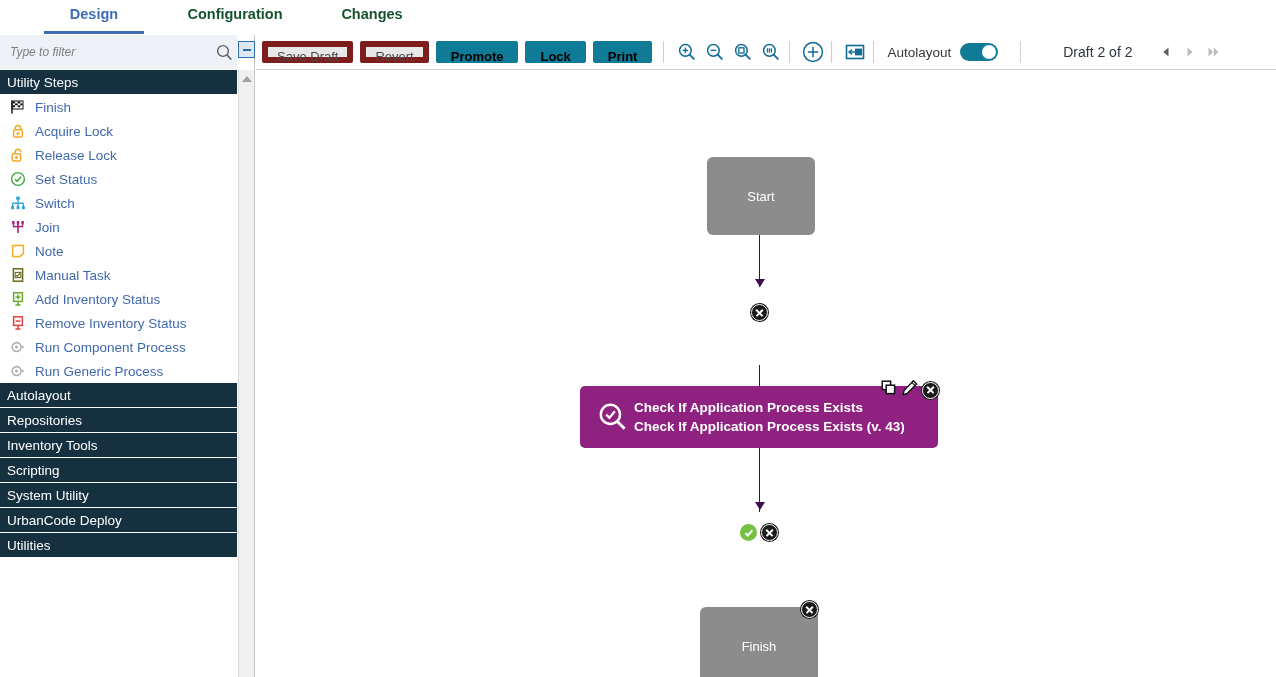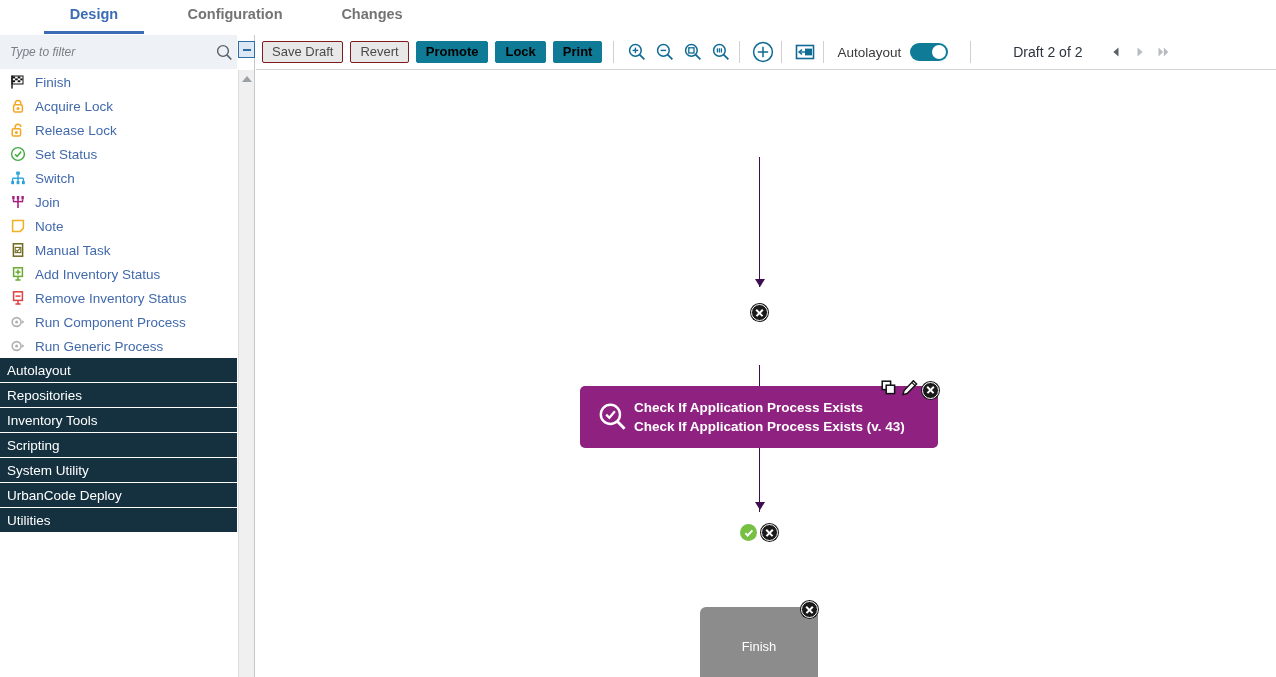--- a/index.html
+++ b/index.html
@@ -13,21 +13,21 @@
 
   
   .tabbar {
     position: absolute; top: 0; left: 0; width: 1276px; height: 34px;
     background: #ffffff;
     display: flex; align-items: flex-start;
   }
   .tab {
     position: relative;
     font-size: 14.5px; font-weight: bold;
-    color: #737373;
+    color: #14532d;
     padding: 6px 0 0 0;
     height: 34px;
     text-align: center;
     cursor: pointer;
   }
   .tab.active { color: #3b6cb4; }
   .tab .underline {
     position: absolute; bottom: 0; left: 0; right: 0; height: 3px;
     background: #3b6cb4;
   }
@@ -130,21 +130,21 @@
     background: #ffffff;
     border-bottom: 1px solid #d4d4d4;
     display: flex; align-items: center;
     padding-left: 6px;
   }
   .btn {
     font-family: "Liberation Sans", sans-serif;
     font-size: 13px;
     height: 22px;
     padding: 0 9px;
-    border: 1px solid #7f1d1d;
+    border: 6px solid #7f1d1d;
     background: #e8e8e8;
     color: #4a4a4a;
     border-radius: 2px;
     margin-right: 7px;
     cursor: pointer;
     line-height: 20px;
   }
   .btn.primary {
     background: #0f7b96;
     border-color: #0f7b96;
@@ -264,20 +264,21 @@
           <line x1="10.9" y1="10.9" x2="15.3" y2="15.5" stroke="#58606a" stroke-width="1.6"></line>
         </svg>
       </span>
     </div>
     <div class="panel-toggle">
         <i></i>
       </div>
 
     <div class="listwrap">
 
+      <div class="cat-header">Utility Steps</div>
 
       <div class="step-row">
         <span class="step-ico">
           <svg width="16" height="16" viewBox="0 0 16 16">
             <rect x="2" y="2" width="11" height="8" fill="#ffffff" stroke="#111" stroke-width="1"></rect>
             <rect x="2.5" y="2.5" width="2.6" height="1.9" fill="#111"></rect>
             <rect x="7.7" y="2.5" width="2.6" height="1.9" fill="#111"></rect>
             <rect x="5.1" y="4.4" width="2.6" height="1.9" fill="#111"></rect>
             <rect x="10.3" y="4.4" width="2.2" height="1.9" fill="#111"></rect>
             <rect x="2.5" y="6.3" width="2.6" height="1.9" fill="#111"></rect>
@@ -529,20 +530,23 @@
     </div>
 
     <div class="canvas">
 
       <div class="edge" style="left:503px; top:86px; height:130px;"></div>
       <div class="arrowhead" style="left:499px; top:208px;"></div>
 
       <div class="edge" style="left:503px; top:294px; height:147px;"></div>
       <div class="arrowhead" style="left:499px; top:431px;"></div>
 
+      <div class="node terminal" style="left:451px; top:86px; width:108px; height:78px;">
+        <span>Start</span>
+      </div>
 
       <div class="badge-x" style="left:495px; top:233px;"></div>
 
       <div class="node task" style="left:324px; top:315px; width:358px; height:62px;">
         <span class="task-ico">
           <svg width="34" height="34" viewBox="0 0 34 34">
             <circle cx="14.4" cy="14.4" r="9.6" fill="none" stroke="#ffffff" stroke-width="2.4"></circle>
             <path d="M10.2 14.6 L13.4 17.8 L18.9 11.2" fill="none" stroke="#ffffff" stroke-width="2.2"></path>
             <line x1="21.4" y1="21.4" x2="28.6" y2="28.8" stroke="#ffffff" stroke-width="2.8"></line>
           </svg>

